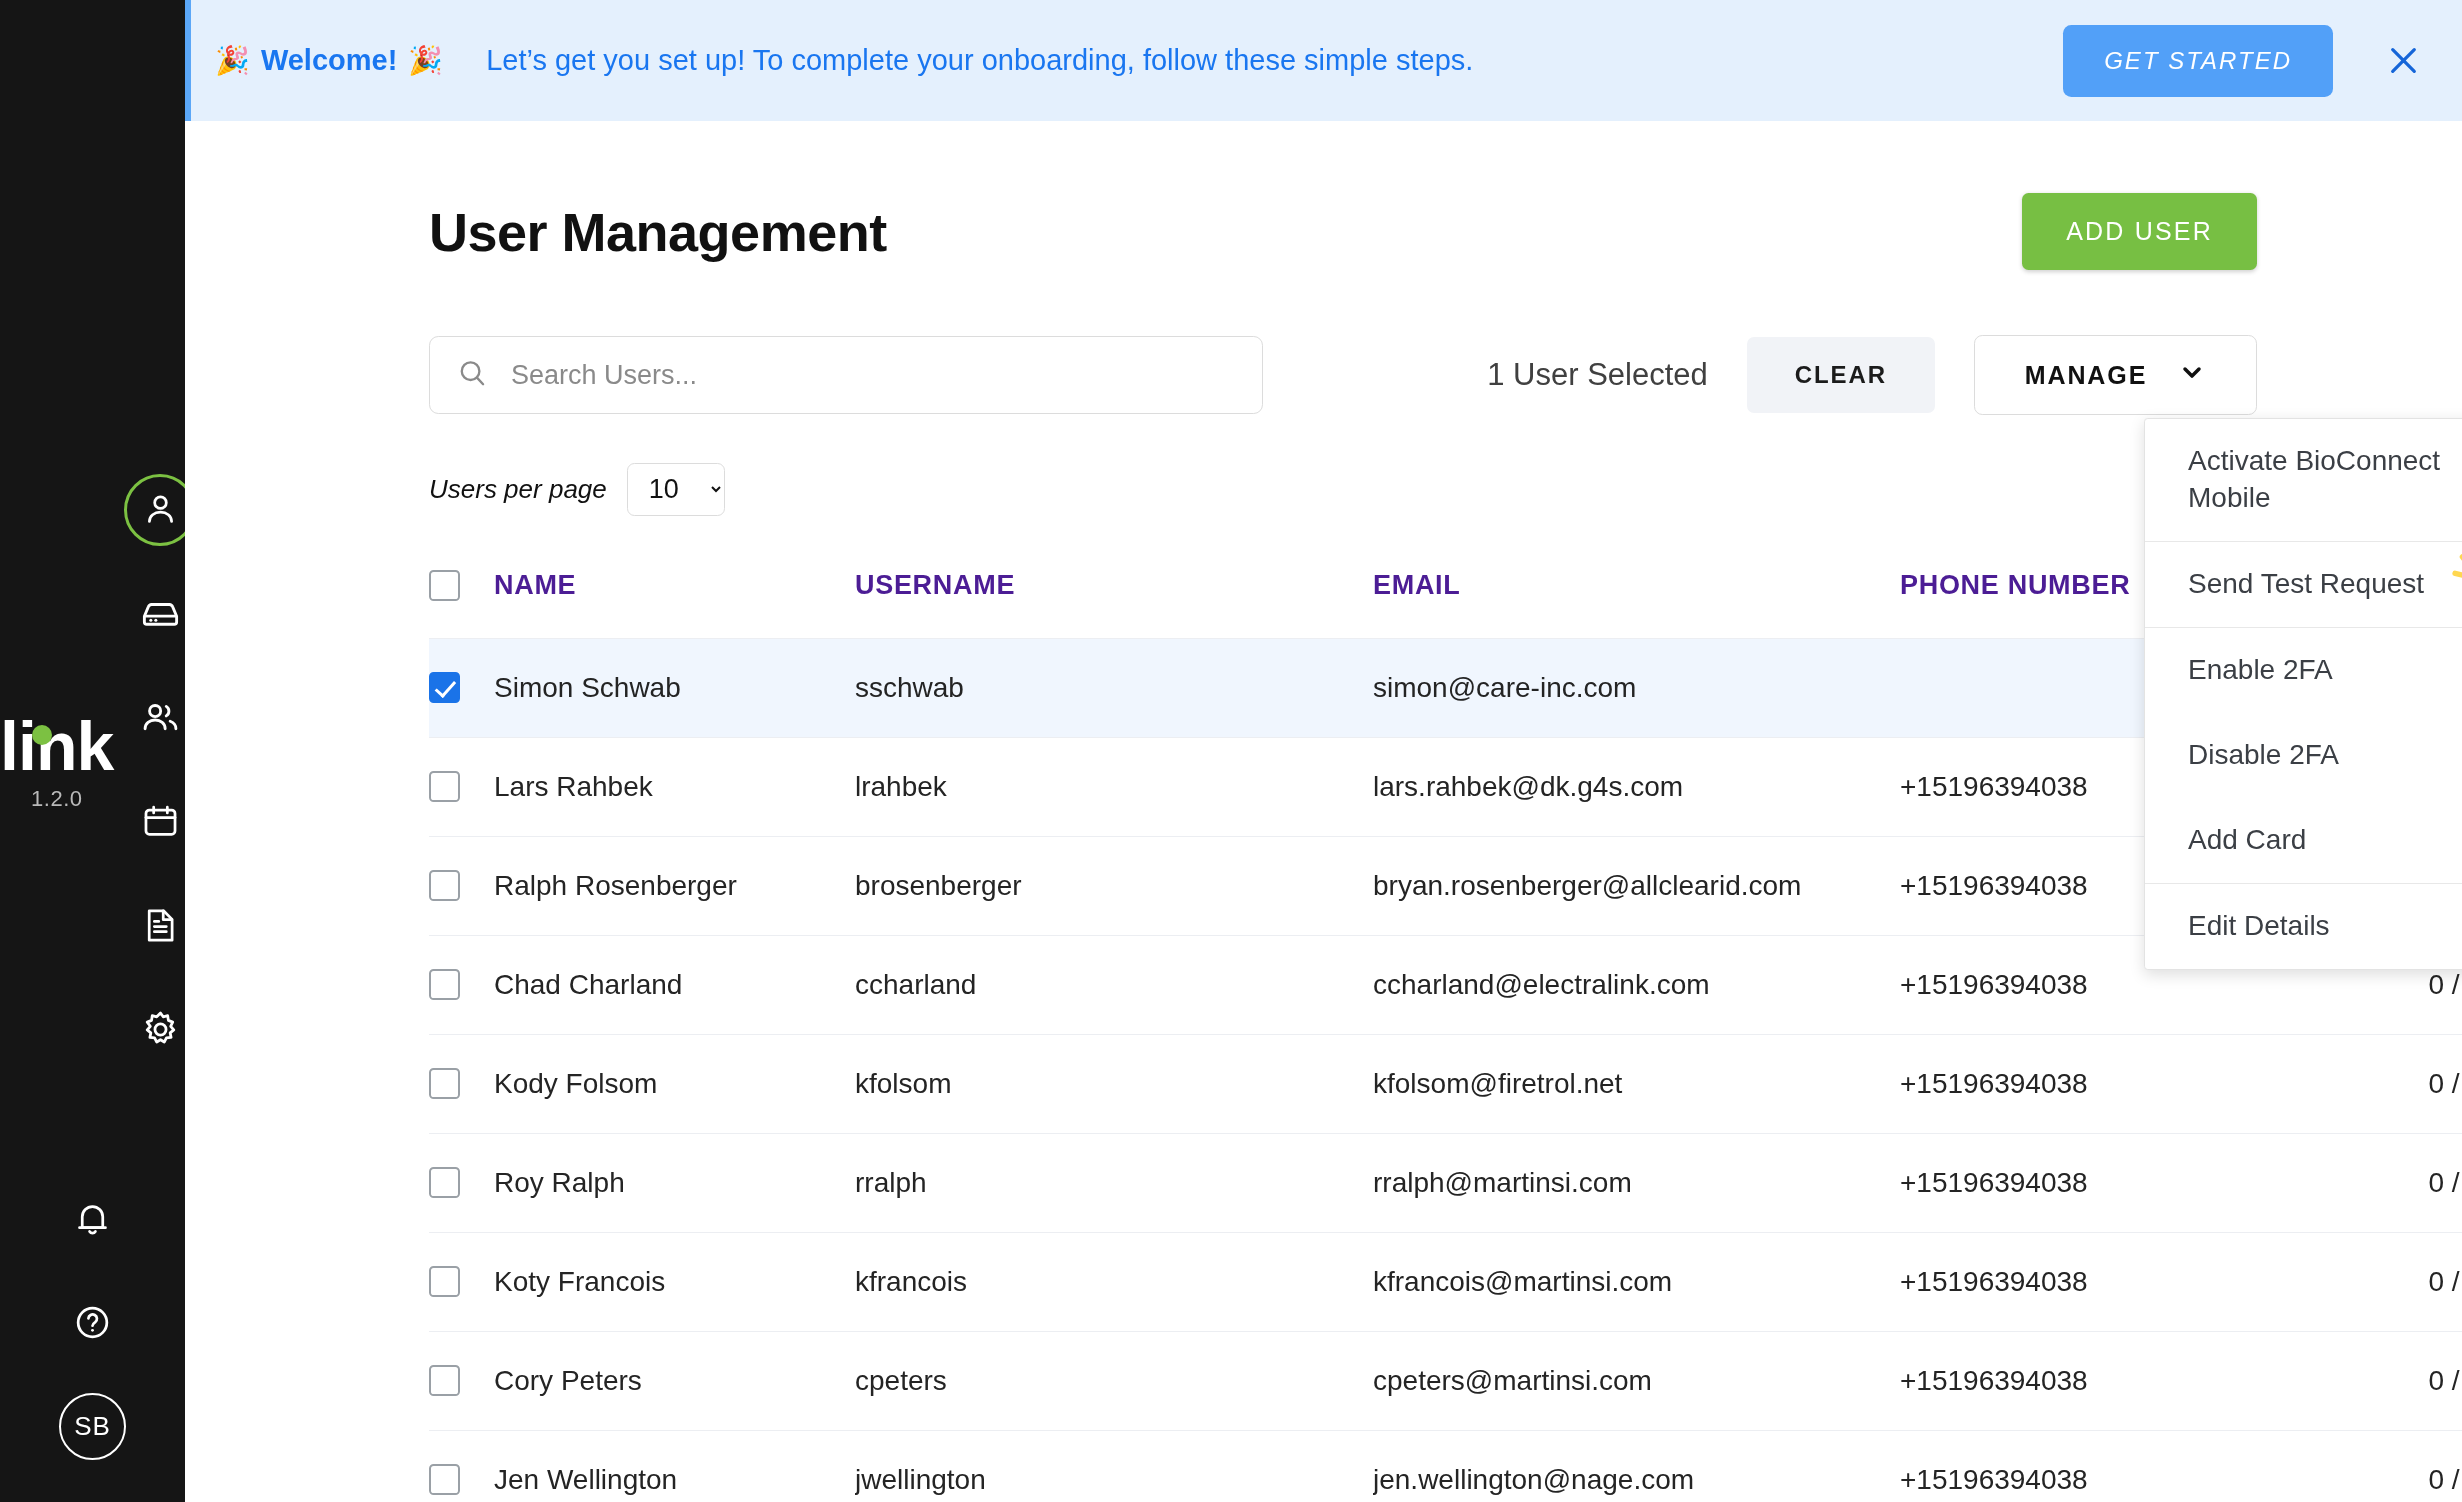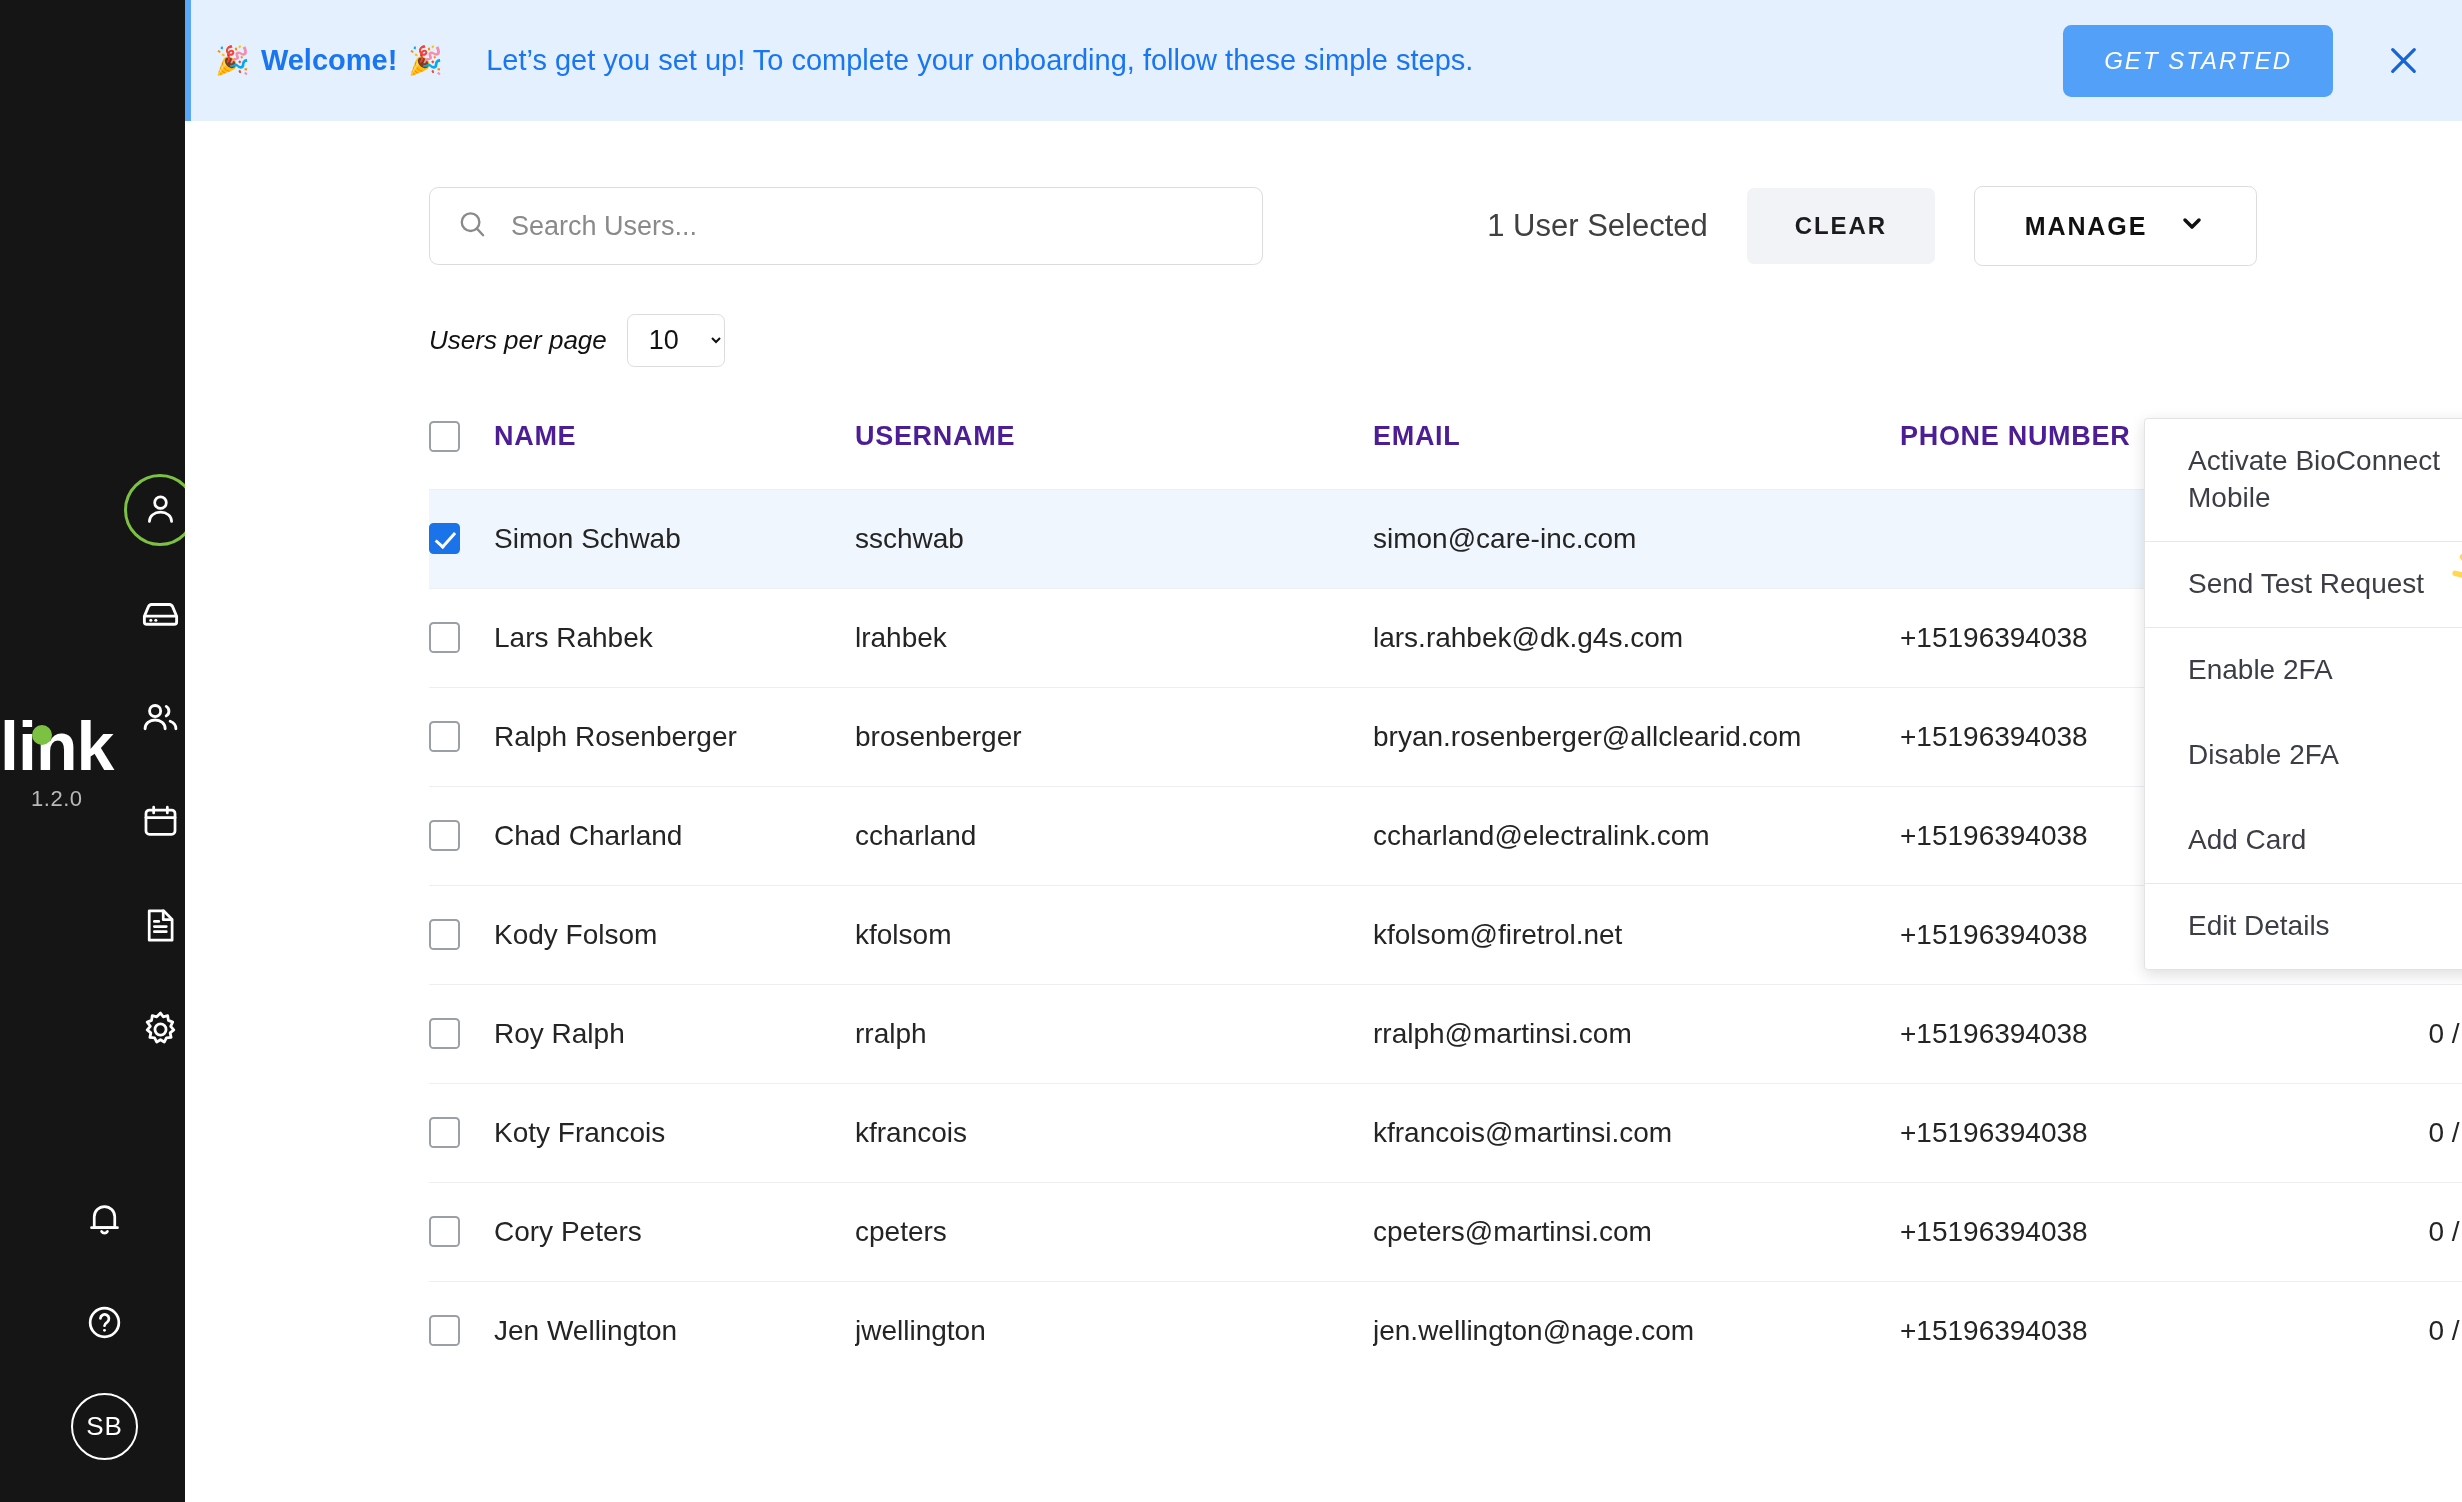--- a/index.html
+++ b/index.html
@@ -39,21 +39,21 @@
     display: flex; align-items: center; justify-content: center;
     cursor: pointer;
   }
   .nav-icon-wrap {
     width: 72px; height: 72px; border-radius: 50%;
     display: flex; align-items: center; justify-content: center;
   }
   .nav-item.active .nav-icon-wrap { border: 3.7px solid #7cc142; }
   .nav-icon svg { display: block; }
   .nav-bottom {
-    position: absolute; bottom: 24px; left: 12px; width: 100%;
+    position: absolute; bottom: 24px; left: 0; width: 100%;
     display: flex; flex-direction: column; align-items: center;
   }
   .nav-bottom .nav-item { height: 104px; }
   .avatar {
     width: 67px; height: 67px; border-radius: 50%;
     border: 2.8px solid #ffffff; color: #ffffff;
     display: flex; align-items: center; justify-content: center;
     font-size: 26px; letter-spacing: 0.9px; cursor: pointer;
   }
 
@@ -303,20 +303,25 @@
     <span class="banner-msg">Let’s get you set up! To complete your onboarding, follow these simple steps.</span>
     <span class="banner-spacer"></span>
     <button class="banner-cta">GET STARTED</button>
     <span class="banner-close">
       <svg width="37" height="37" viewBox="0 0 24 24" fill="none" stroke="#1565d8" stroke-width="2.1" stroke-linecap="round">
         <path d="M5 5l14 14M19 5L5 19"></path>
       </svg>
     </span>
   </div>
 
+  <div class="page-head">
+    <div class="page-title">User Management</div>
+    <div class="spacer"></div>
+    <button class="btn-add-user">ADD USER</button>
+  </div>
 
   <div class="toolbar">
     <div class="search-box">
       <span>
         <svg width="33" height="33" viewBox="0 0 24 24" fill="none" stroke="#8a8a8a" stroke-width="1.7" stroke-linecap="round">
           <circle cx="10.6" cy="10.3" r="6.4"></circle>
             <path d="M15.4 15.2l4.3 4.6"></path>
         </svg>
       </span>
       <input class="search-input" type="text" placeholder="Search Users..." style="">

